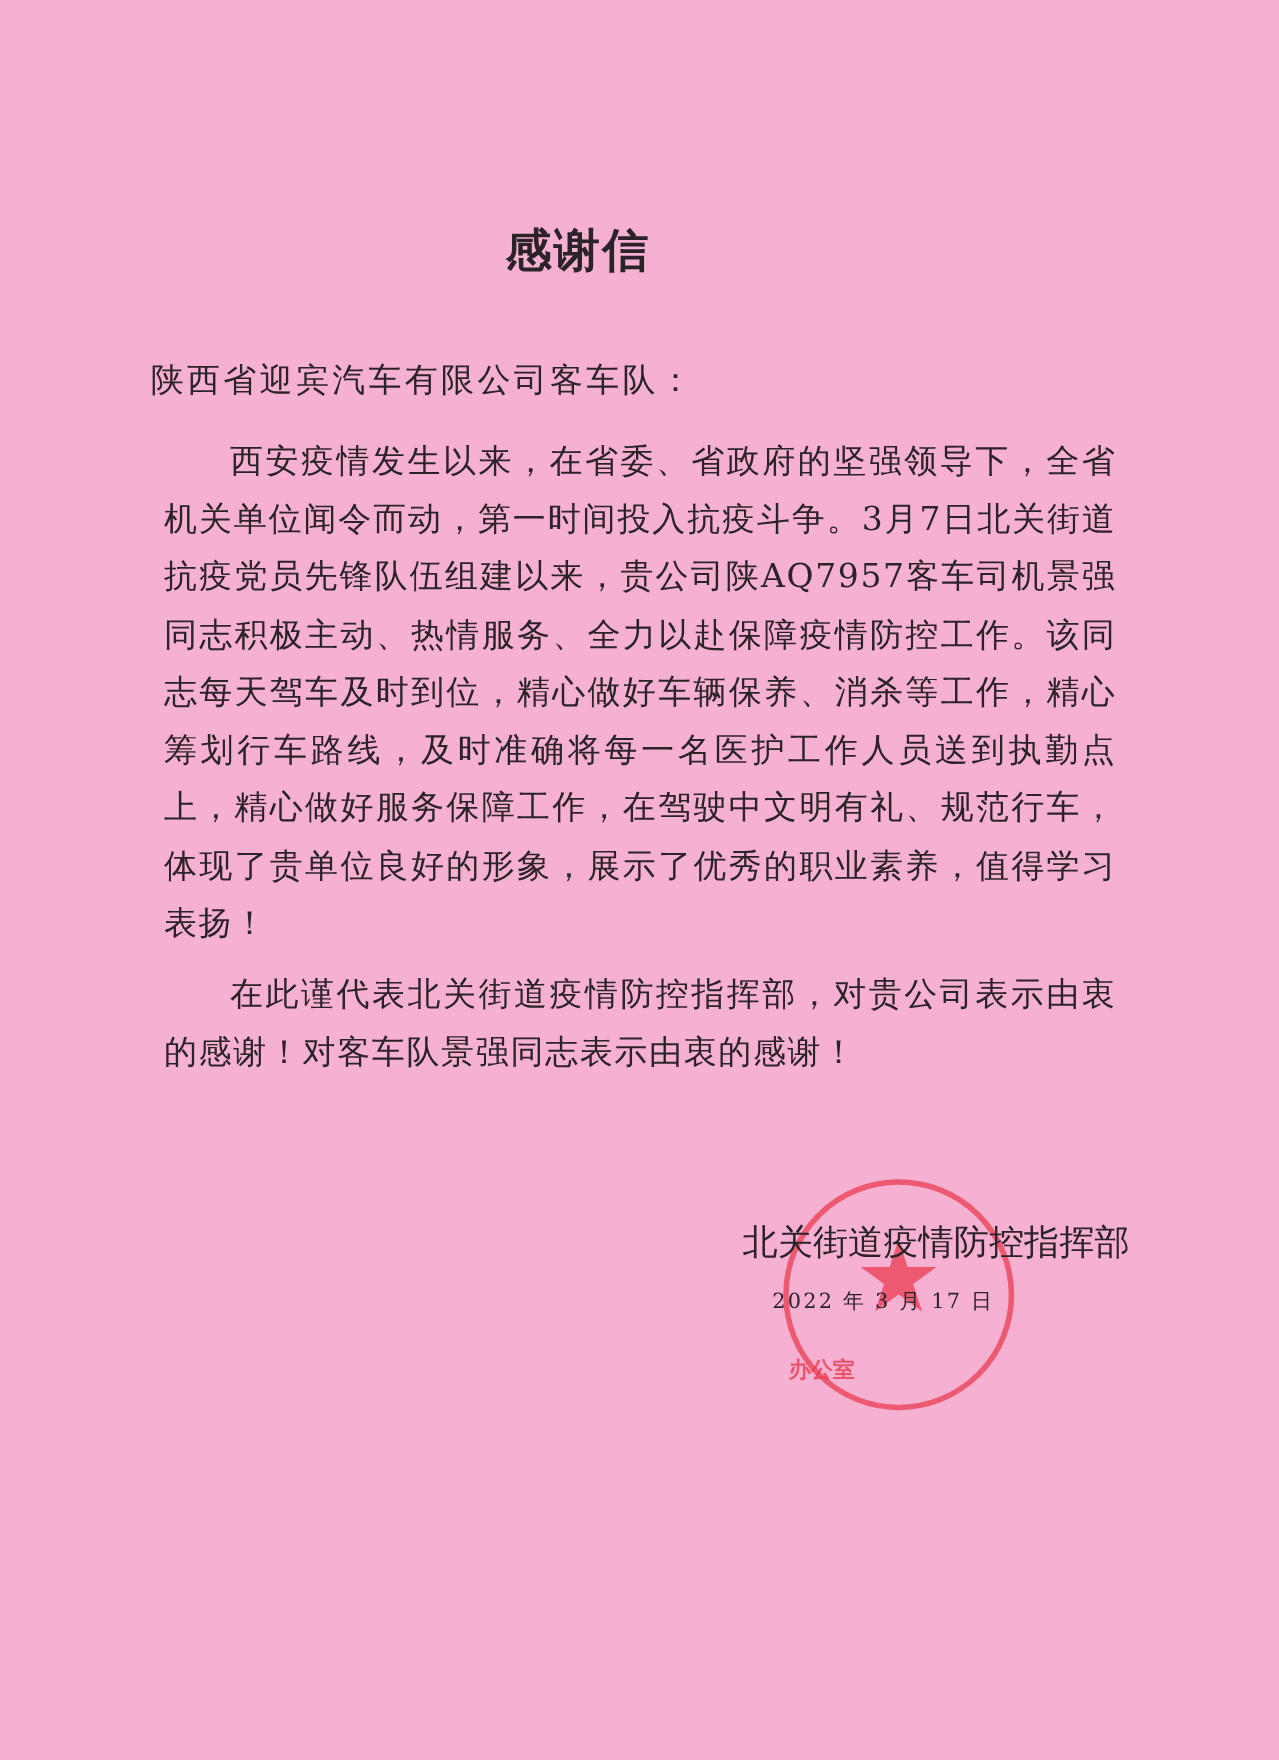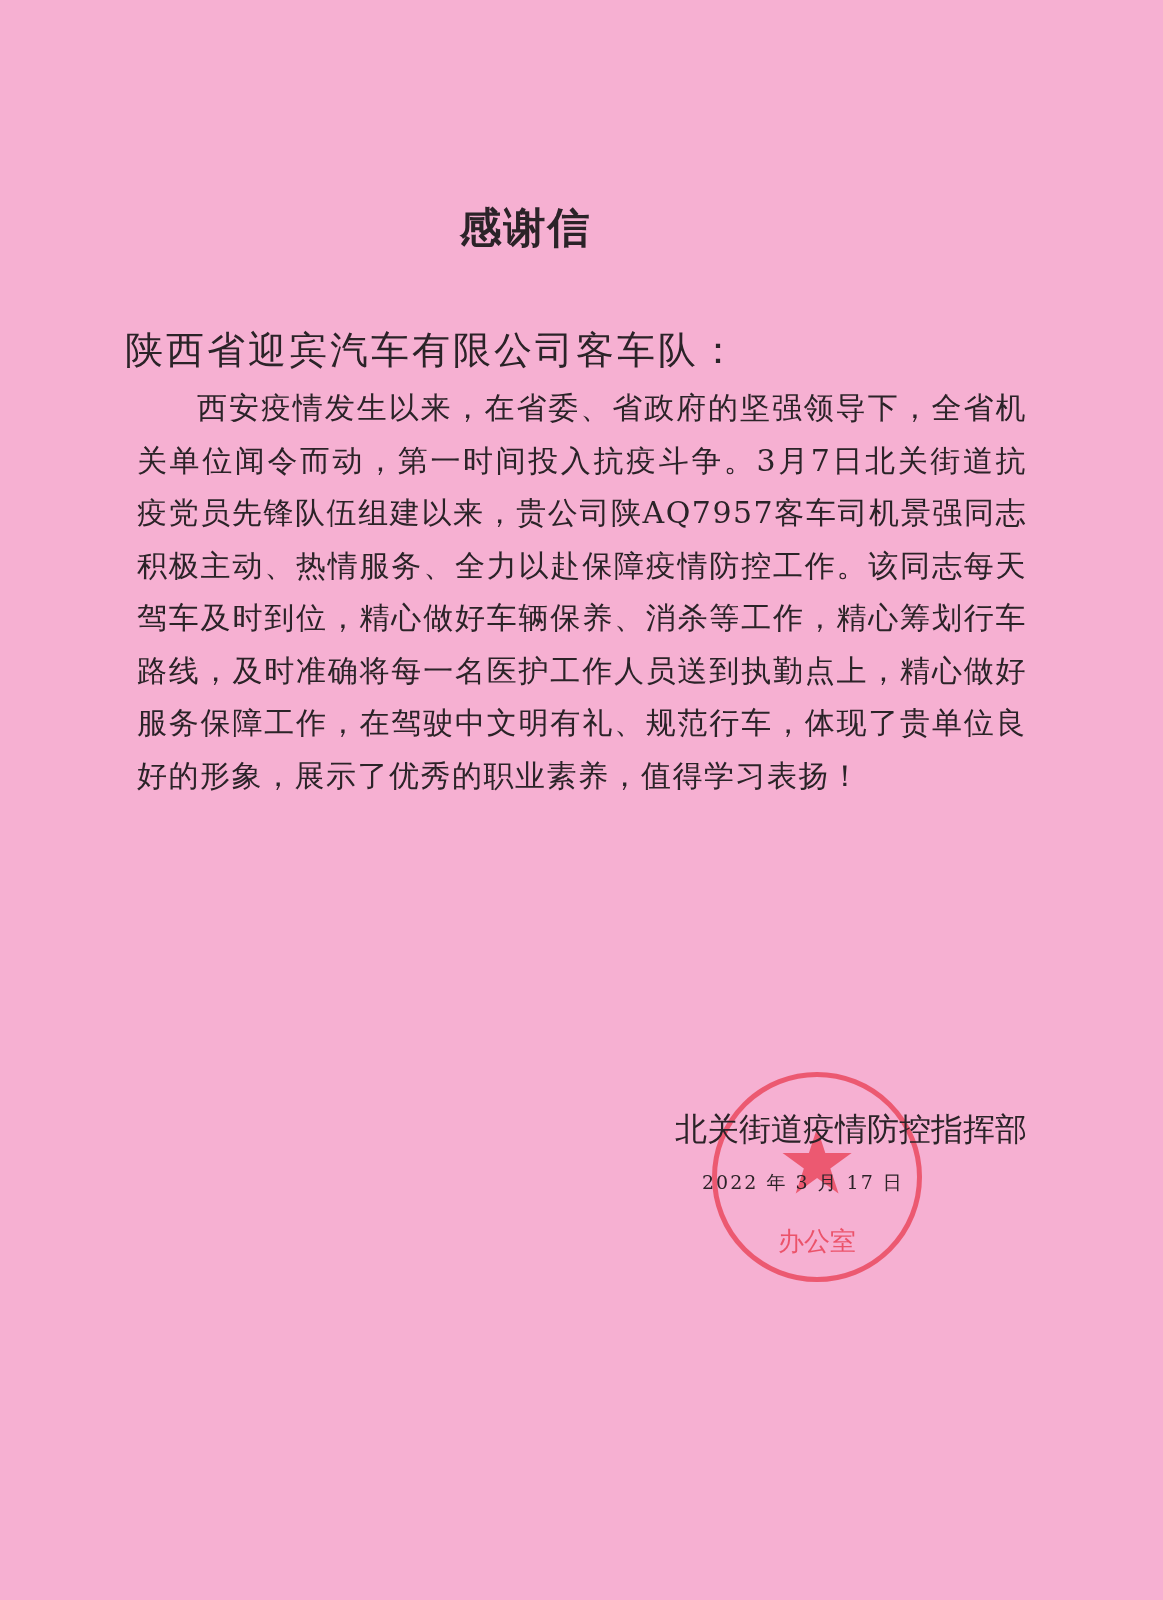--- a/index.html
+++ b/index.html
@@ -10,28 +10,28 @@
       color: #2b2328;
       font-family: "DejaVu Serif", "Liberation Serif", serif;
     }
     .title {
       position: absolute; left: 0; width: 1051px; top: 200px;
       text-align: center; font-size: 42px; font-weight: bold;
       letter-spacing: 2px;
       font-family: "DejaVu Sans", sans-serif;
     }
     .salutation {
-      position: absolute; left: 125px; top: 325px;
-      font-size: 38px; letter-spacing: 3px;
+      position: absolute; left: 137px; top: 325px;
+      font-size: 30px; letter-spacing: 3px;
     }
     .body-text {
       position: absolute; left: 137px; top: 382px; width: 890px;
       font-size: 30px; line-height: 52.5px; letter-spacing: 1.5px;
     }
-    .body-text p { margin: 0; text-indent: 60px; text-align: justify; }
+    .body-text p { margin: 12px; text-indent: 60px; text-align: justify; }
     .signature {
       position: absolute; left: 675px; top: 1108px;
       font-size: 32px; font-family: "DejaVu Sans", sans-serif;
     }
     .date {
       position: absolute; left: 702px; top: 1170px;
       font-size: 19px; letter-spacing: 2px;
     }
     .seal {
       position: absolute; left: 712px; top: 1072px;
@@ -39,33 +39,35 @@
       border: 5px solid rgba(232, 60, 80, 0.75);
       box-sizing: border-box;
     }
     .seal .star {
       position: absolute; left: 0; right: 0; top: 40px;
       text-align: center; font-size: 90px; color: rgba(232, 60, 80, 0.75);
       line-height: 1;
     }
     .seal .seal-label {
       position: absolute; left: 0; right: 0; bottom: 18px;
-      text-align: center; font-size: 26px; color: rgba(232, 60, 80, 0.8);
+      text-align: left; font-size: 20px; color: rgba(232, 60, 80, 0.8);
       font-family: "DejaVu Sans", sans-serif;
+      font-weight: bold;
     }
   </style>
 </head>
 <body>
 
 <div class="title">感谢信</div>
 
 <div class="salutation">陕西省迎宾汽车有限公司客车队：</div>
 
 <div class="body-text">
   <p>西安疫情发生以来，在省委、省政府的坚强领导下，全省机关单位闻令而动，第一时间投入抗疫斗争。3月7日北关街道抗疫党员先锋队伍组建以来，贵公司陕AQ7957客车司机景强同志积极主动、热情服务、全力以赴保障疫情防控工作。该同志每天驾车及时到位，精心做好车辆保养、消杀等工作，精心筹划行车路线，及时准确将每一名医护工作人员送到执勤点上，精心做好服务保障工作，在驾驶中文明有礼、规范行车，体现了贵单位良好的形象，展示了优秀的职业素养，值得学习表扬！</p>
+  <p>在此谨代表北关街道疫情防控指挥部，对贵公司表示由衷的感谢！对客车队景强同志表示由衷的感谢！</p>
 </div>
 
 <div class="seal">
   <div class="star">★</div>
   <div class="seal-label">办公室</div>
 </div>
 
 <div class="signature">北关街道疫情防控指挥部</div>
 <div class="date">2022 年 3 月 17 日</div>
 

